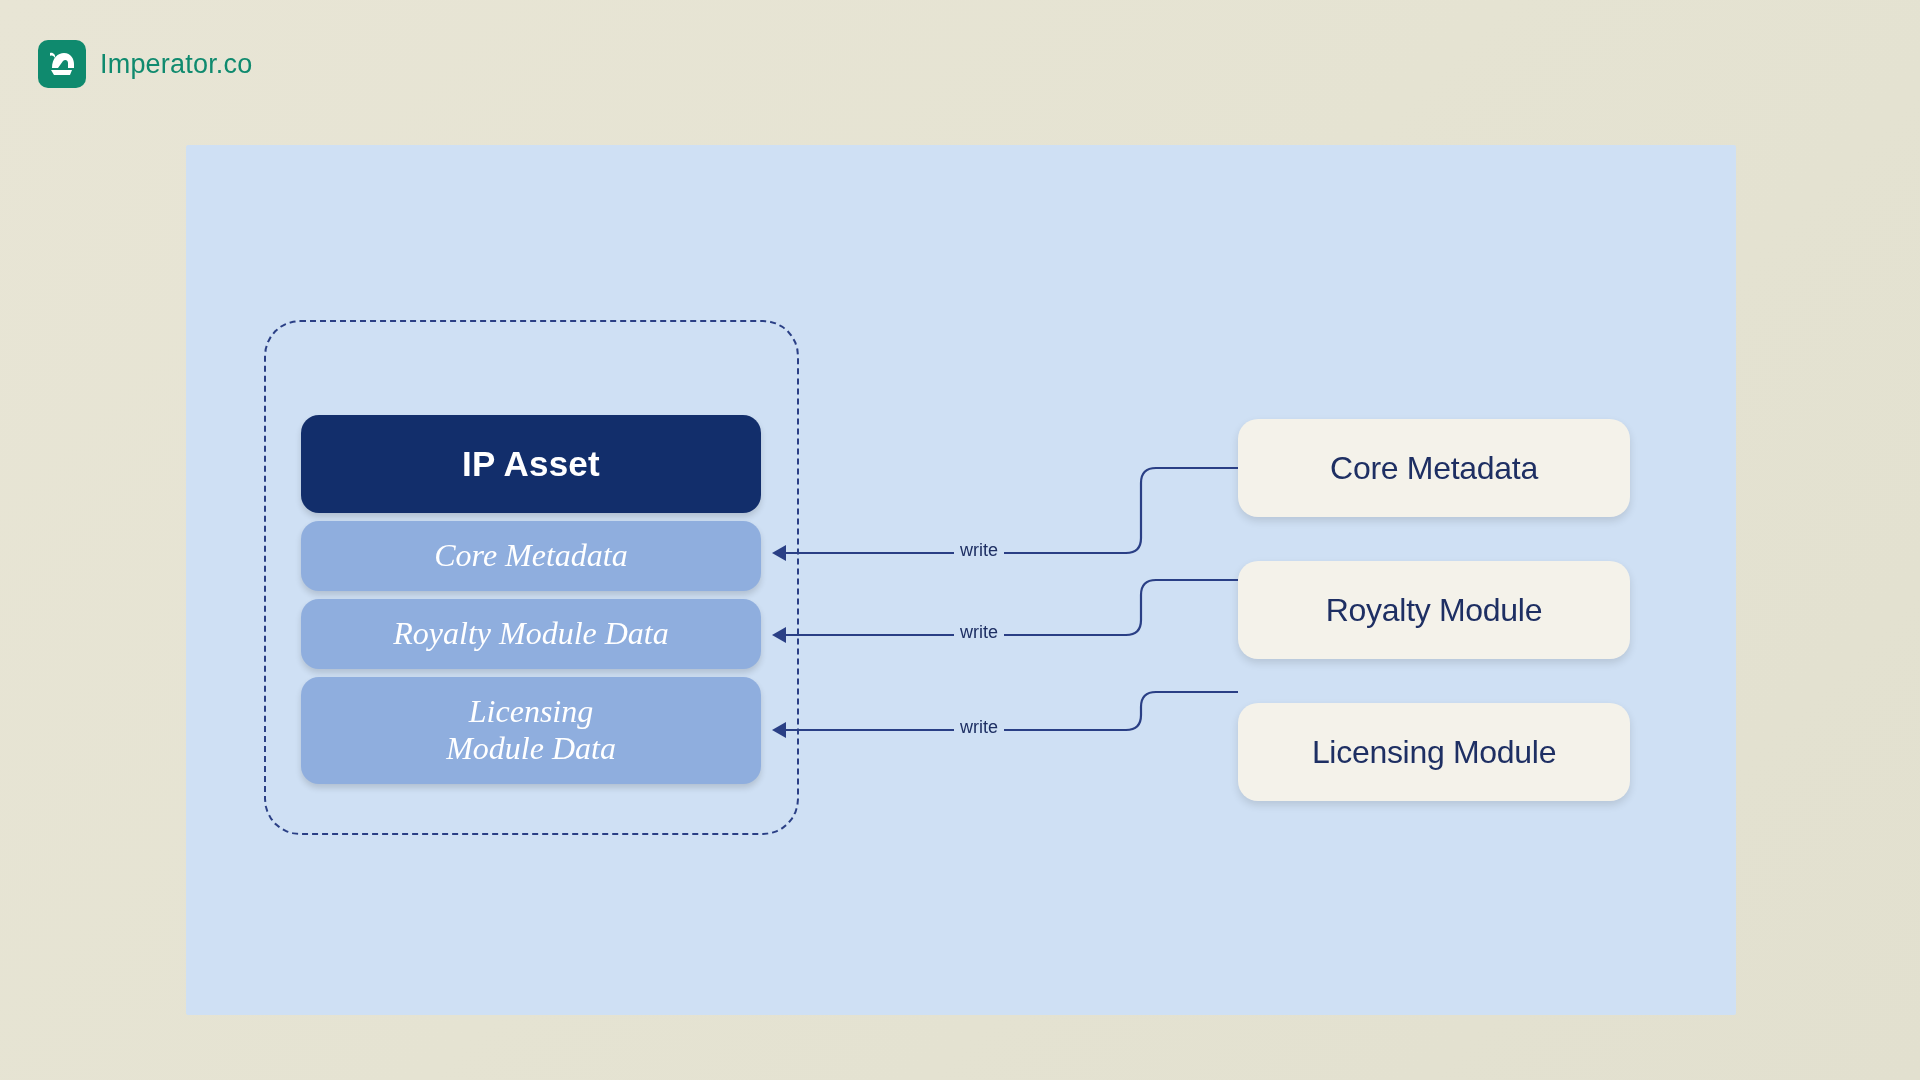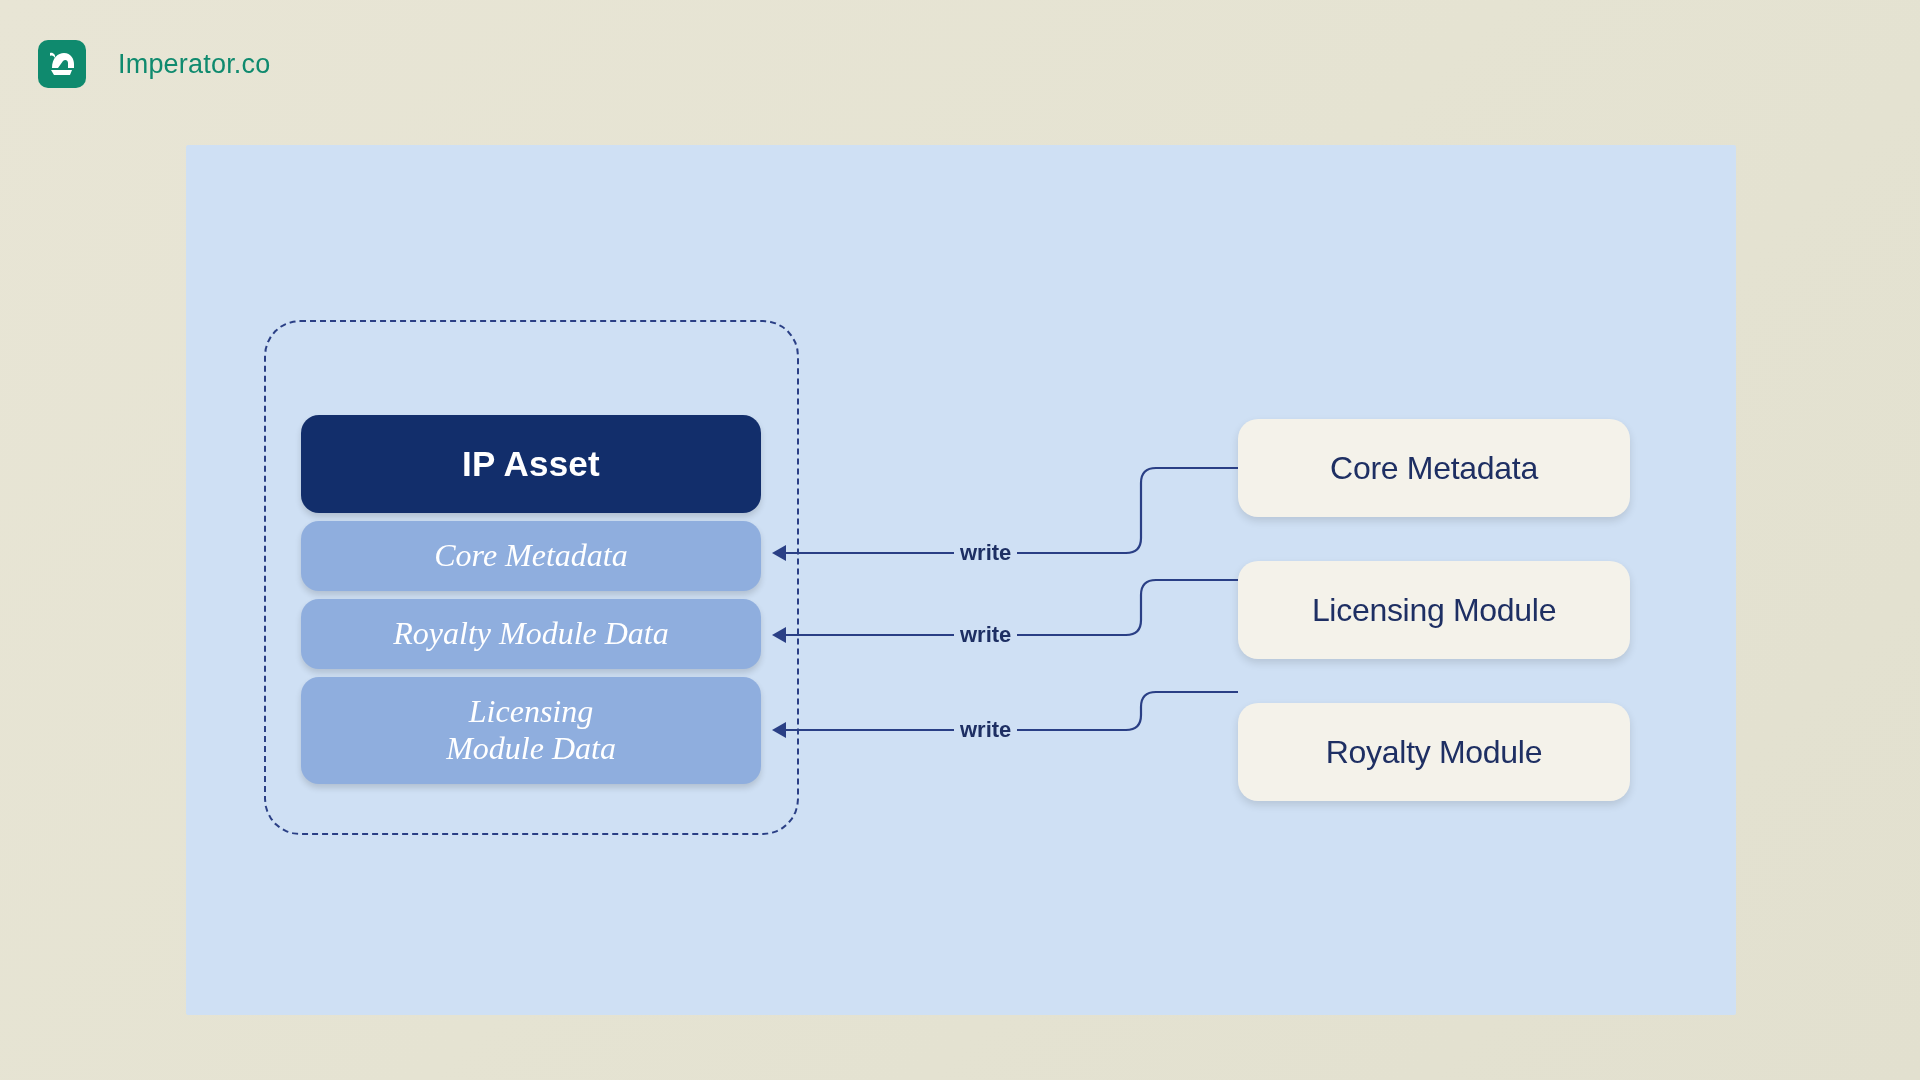--- a/index.html
+++ b/index.html
@@ -11,21 +11,21 @@
     overflow: hidden;
     position: relative;
   }
 
   .brand {
     position: absolute;
     top: 40px;
     left: 38px;
     display: flex;
     align-items: center;
-    gap: 32px;
+    gap: 14px;
   }
   .brand-icon {
     width: 48px;
     height: 48px;
     background: #0f8a6e;
     border-radius: 10px;
     display: flex;
     align-items: center;
     justify-content: center;
   }
@@ -113,22 +113,22 @@
     color: #1e2f63;
     font-size: 32px;
     font-weight: 500;
     box-shadow: 0 4px 8px rgba(0,0,0,0.12);
     letter-spacing: -0.3px;
   }
 
   .connector-label {
     position: absolute;
     color: #1e2f63;
-    font-size: 22px;
-    font-weight: 700;
+    font-size: 18px;
+    font-weight: 400;
     background: #cfe0f4;
     padding: 0 6px;
   }
   .arrowhead {
     position: absolute;
     width: 0; height: 0;
     border-top: 8px solid transparent;
     border-bottom: 8px solid transparent;
     border-right: 14px solid #2a3f85;
   }
@@ -166,22 +166,22 @@
   <div class="stack">
     <div class="pill pill-header">IP Asset</div>
     <div class="pill pill-sub">Core Metadata</div>
     <div class="pill pill-sub">Royalty Module Data</div>
     <div class="pill pill-sub" style="white-space:pre-line;">Licensing
 Module Data</div>
   </div>
 
   <div class="modules">
     <div class="module-card">Core Metadata</div>
+    <div class="module-card">Royalty Module</div>
     <div class="module-card">Licensing Module</div>
-    <div class="module-card">Royalty Module</div>
   </div>
 
   <svg class="connectors">
     <path d="M 1052 323  L 970 323  Q 955 323 955 338  L 955 393  Q 955 408 940 408  L 600 408"></path>
     <path d="M 1052 435  L 970 435  Q 955 435 955 450  L 955 475  Q 955 490 940 490  L 600 490"></path>
     <path d="M 1052 547  L 970 547  Q 955 547 955 562  L 955 570  Q 955 585 940 585  L 600 585"></path>
   </svg>
 
   <div class="arrowhead" style="left:586px; top:400px;"></div>
   <div class="arrowhead" style="left:586px; top:482px;"></div>

